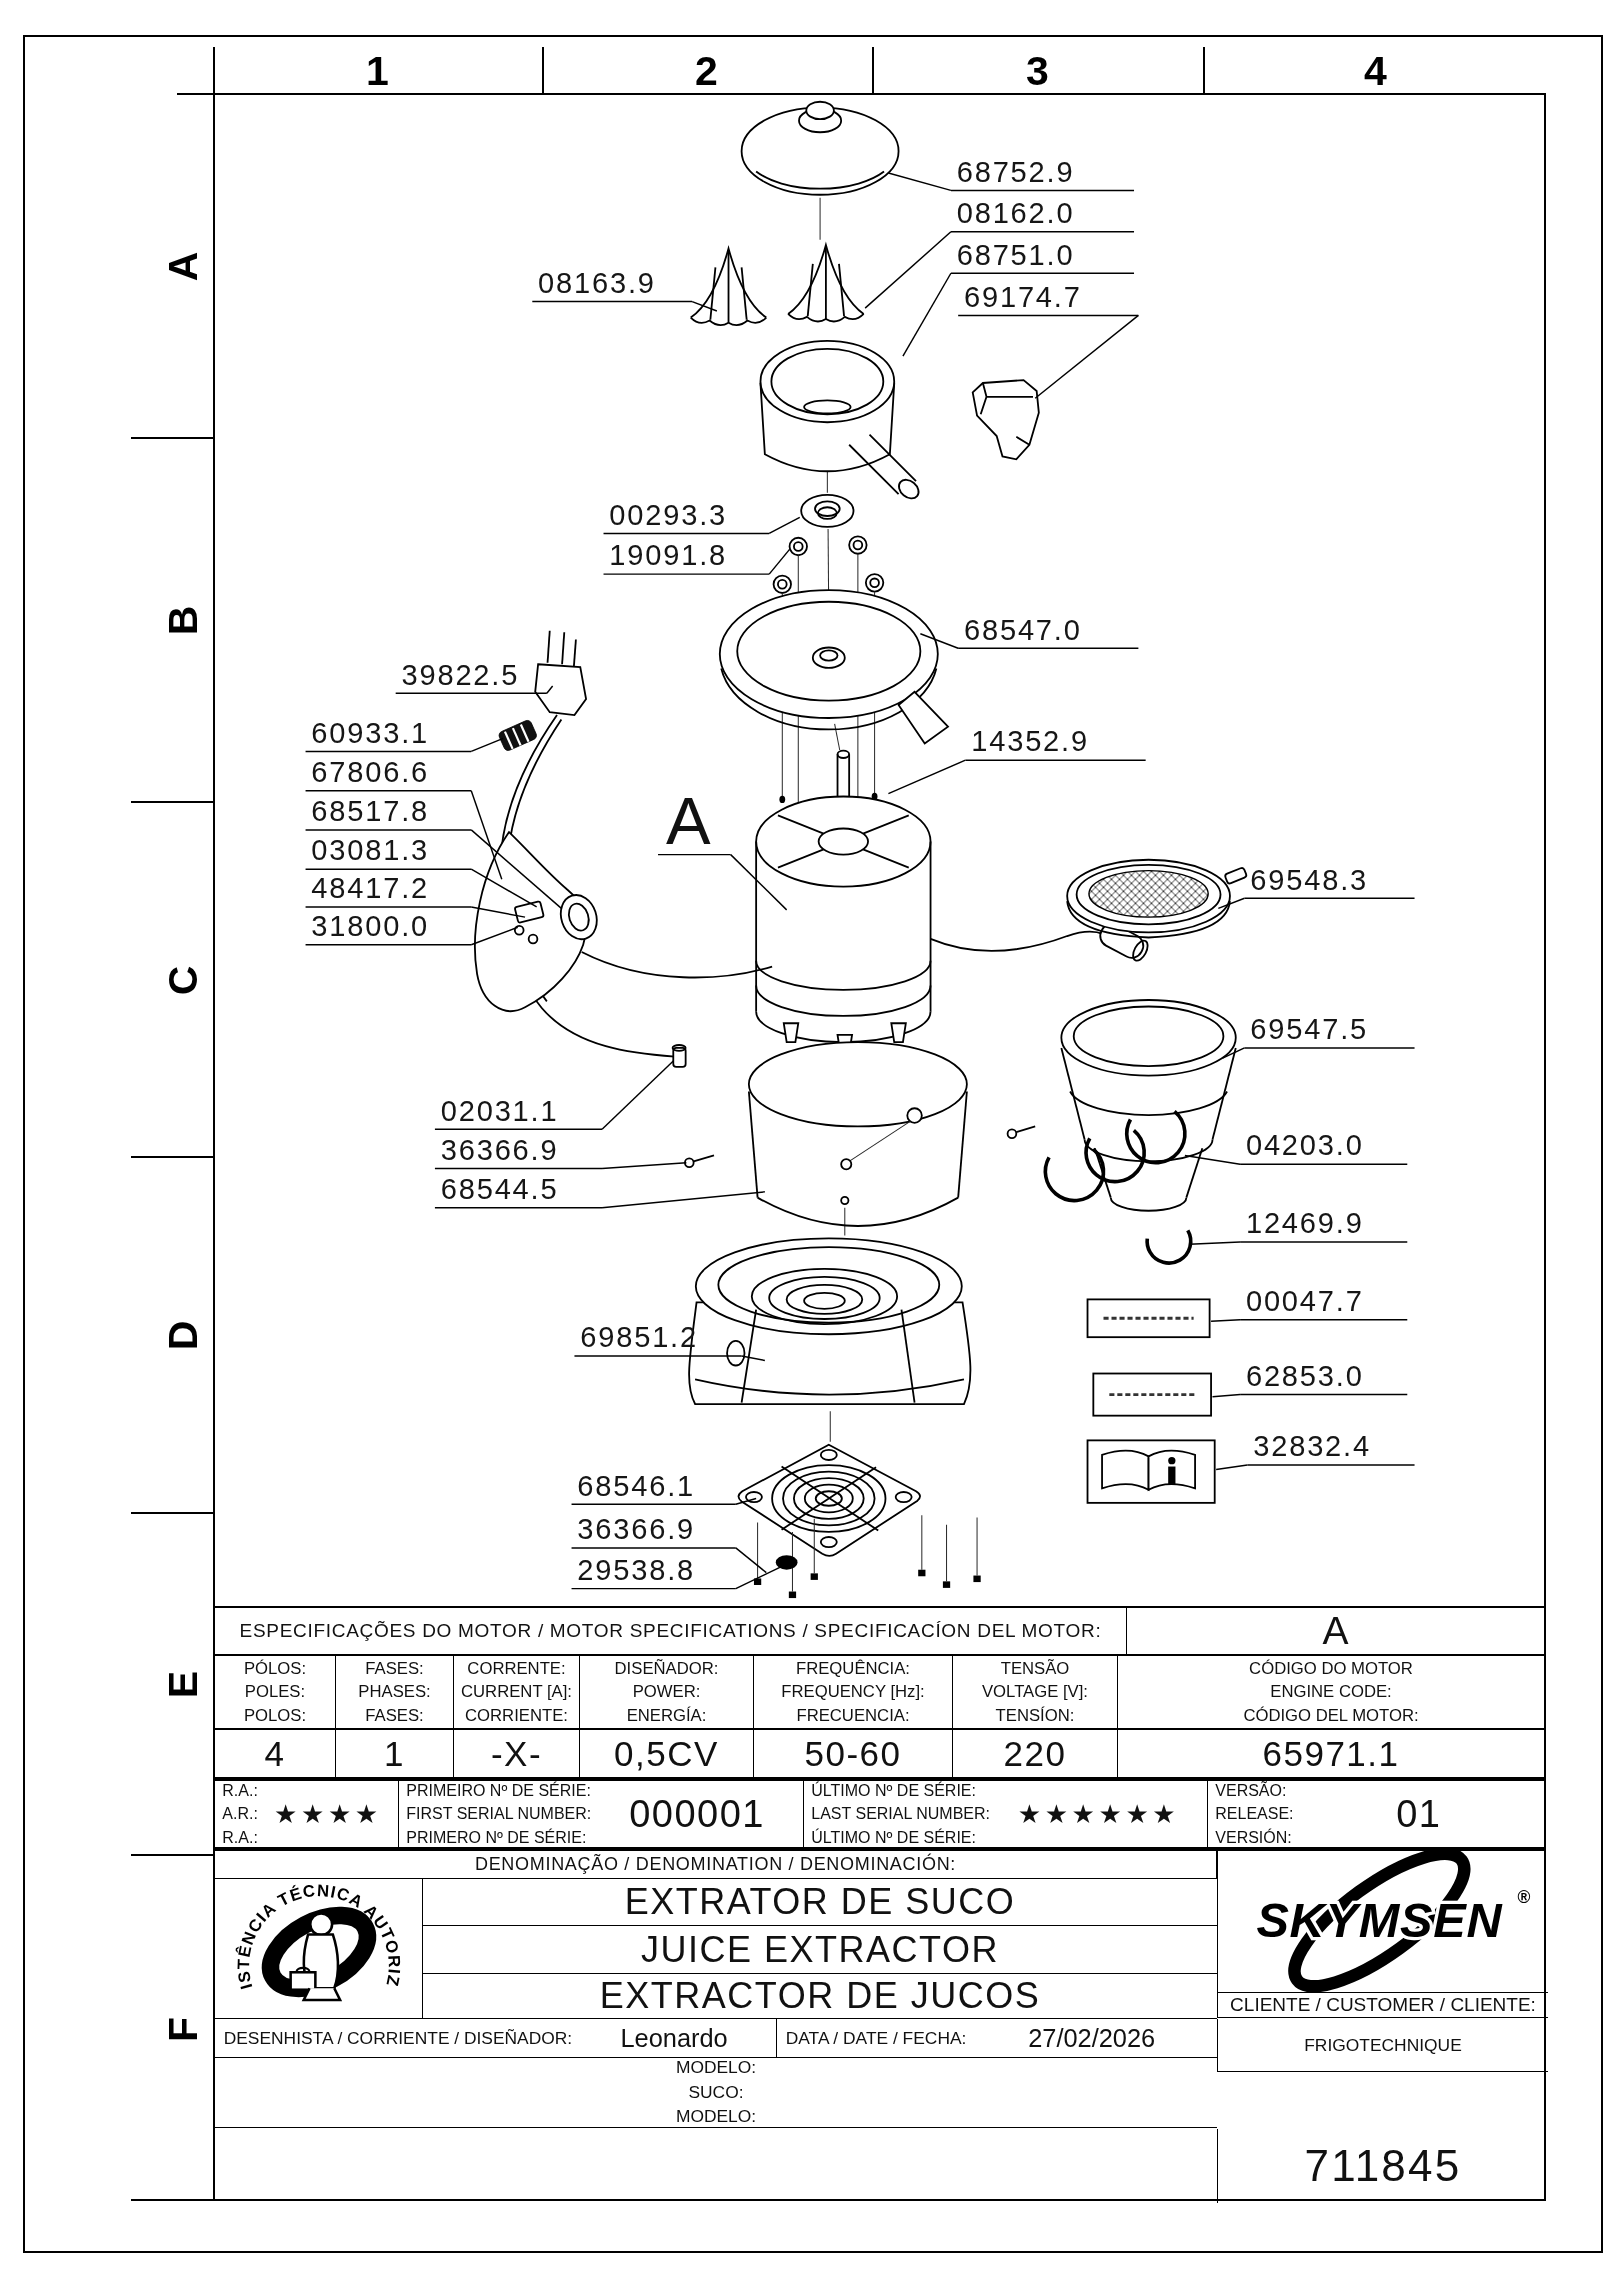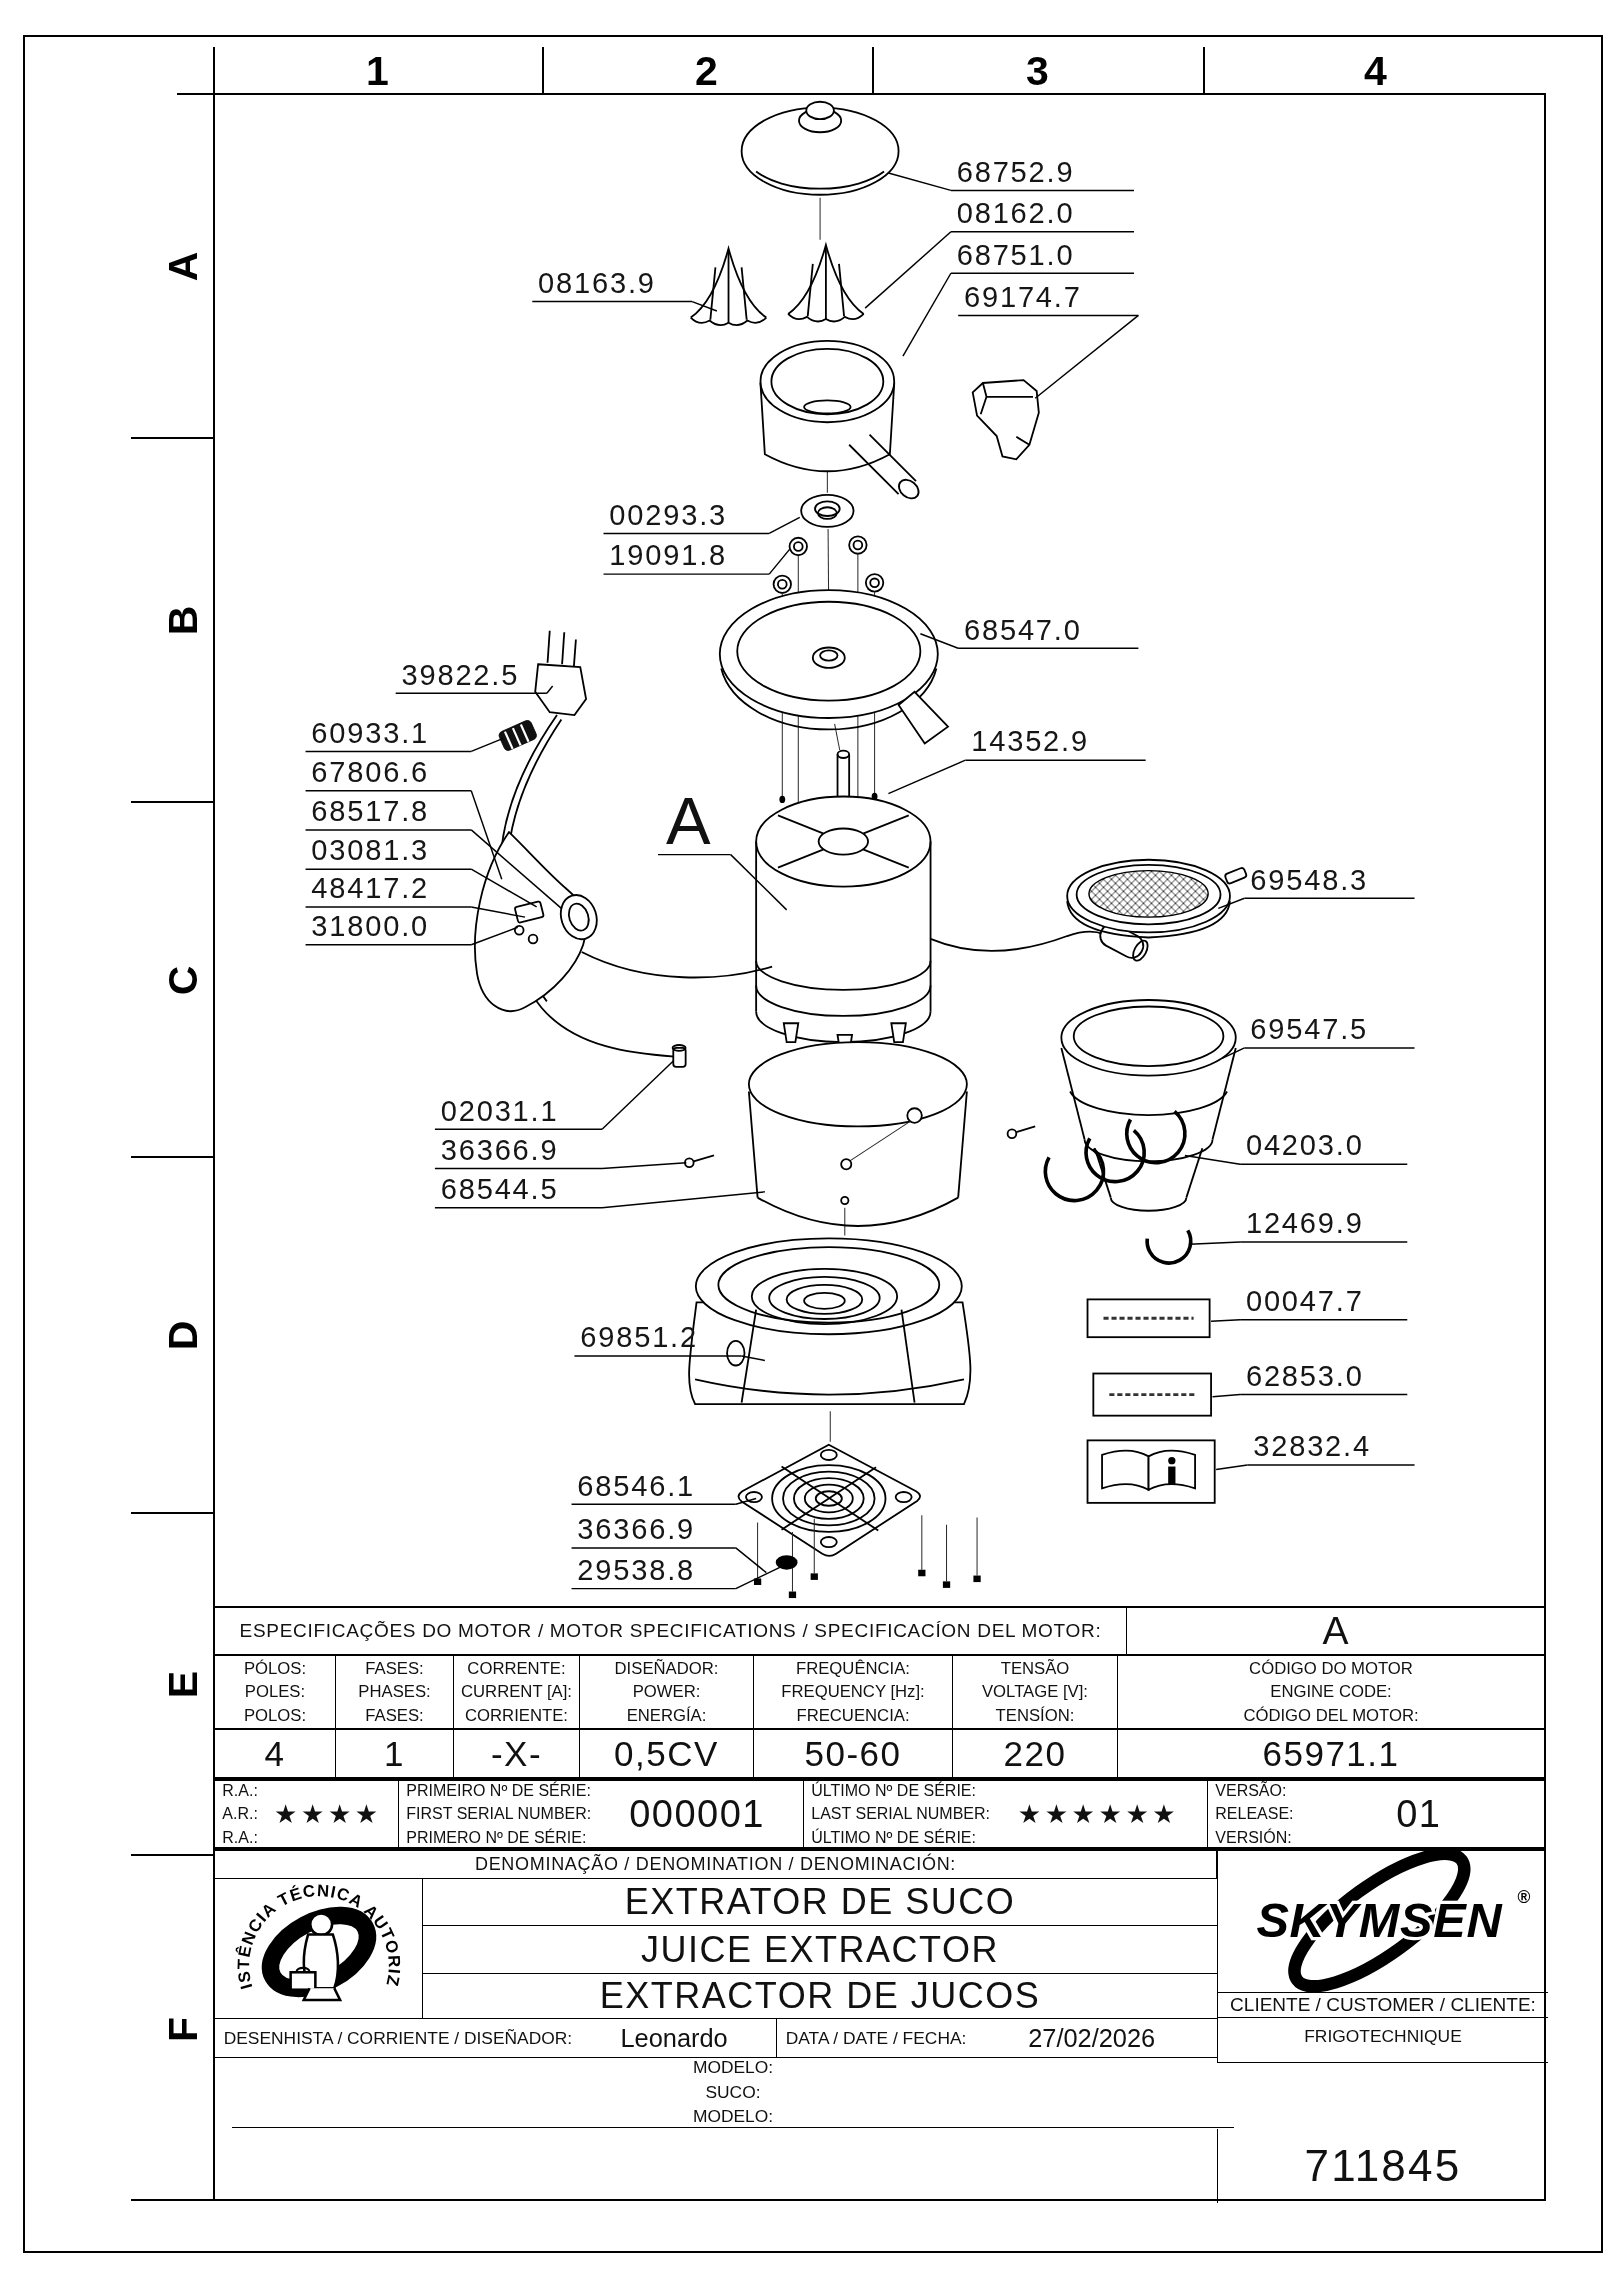--- a/index.html
+++ b/index.html
@@ -28,21 +28,21 @@
   .ser-cell{display:flex;align-items:center;}
   .ser-lbls{font-size:16px;line-height:1.45;padding-left:7.3px;white-space:nowrap;}
   .ser-val{flex:1;text-align:center;font-size:38px;letter-spacing:1.5px;}
   .ser-stars{flex:1;text-align:center;font-size:26px;letter-spacing:3.6px;}
   .denom{font-size:18px;display:flex;align-items:center;justify-content:center;letter-spacing:0.7px;}
   .big-name{font-size:36px;letter-spacing:1.5px;display:flex;align-items:center;justify-content:center;}
   .lbl-sm{font-size:17.4px;}
   .who{display:flex;align-items:center;}
   .who .lbl-sm{padding-left:8.7px;white-space:nowrap;}
   .who .who-val{flex:1;text-align:center;font-size:25.4px;}
-  .stack3{display:flex;flex-direction:column;justify-content:center;text-align:center;font-size:17.4px;line-height:1.42;margin-left:17px;}
+  .stack3{display:flex;flex-direction:column;justify-content:center;text-align:center;font-size:17.4px;line-height:1.42;}
   .huge{display:flex;align-items:center;justify-content:center;font-size:48px;letter-spacing:3.6px;}
   .code-huge{display:flex;align-items:center;justify-content:center;font-size:44px;letter-spacing:2.2px;}
   .cliente{display:flex;align-items:center;justify-content:center;font-size:19px;}
   .frigo{display:flex;align-items:center;justify-content:center;font-size:17.4px;}
   
   svg{position:absolute;left:0;top:0;}
   .ln{stroke:#000;stroke-width:2.5;fill:none;}
   .lnw{stroke:#000;stroke-width:2.5;fill:#fff;}
   .thin{stroke:#2a2a2a;stroke-width:1.4;fill:none;}
   .lead{stroke:#000;stroke-width:2;fill:none;}
@@ -579,18 +579,18 @@
 
 
     <div class="abs cell bL bB" style="left:1002px;top:0;width:331px;height:142px;">
       <svg width="330" height="141" viewBox="0 0 454 194">
         <ellipse cx="222" cy="95" rx="140" ry="48" transform="rotate(-36 222 95)" fill="none" stroke="#000" stroke-width="17"></ellipse>
         <text x="222" y="118" text-anchor="middle" font-size="67" font-weight="bold" font-style="italic" letter-spacing="1" fill="#000" stroke="#fff" stroke-width="9" paint-order="stroke">SKYMSEN</text>
         <text x="412" y="72" font-size="24" font-weight="bold" fill="#000">®</text>
       </svg>
     </div>
     <div class="abs cell bL bB cliente" style="left:1002px;top:142px;width:331px;height:25.4px;">CLIENTE / CUSTOMER / CLIENTE:</div>
-    <div class="abs cell bL bB frigo" style="left:1002px;top:159px;width:331px;height:53px;">FRIGOTECHNIQUE</div>
+    <div class="abs cell bL bB frigo" style="left:1002px;top:168px;width:331px;height:53px;">FRIGOTECHNIQUE</div>
     <div class="abs cell bL code-huge" style="left:1002px;top:278px;width:331px;height:74px;">711845</div>
   </div>
 
 </div>
 
 
 </body></html>

